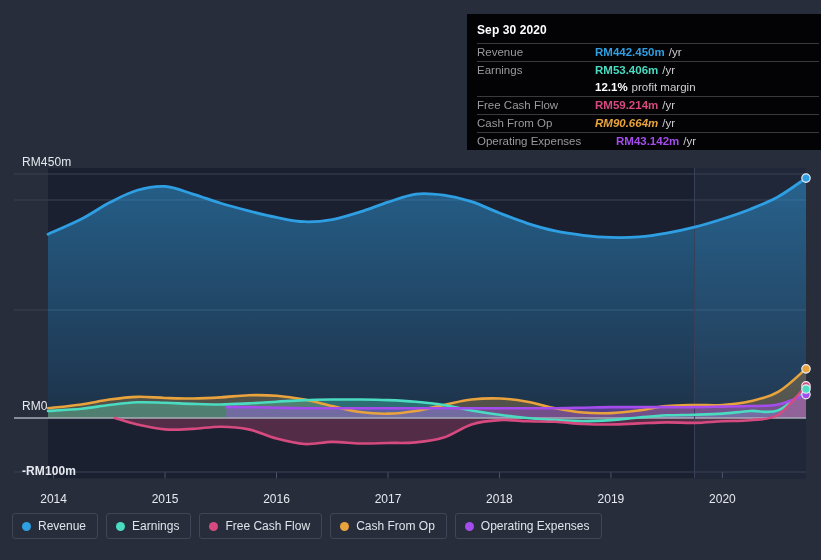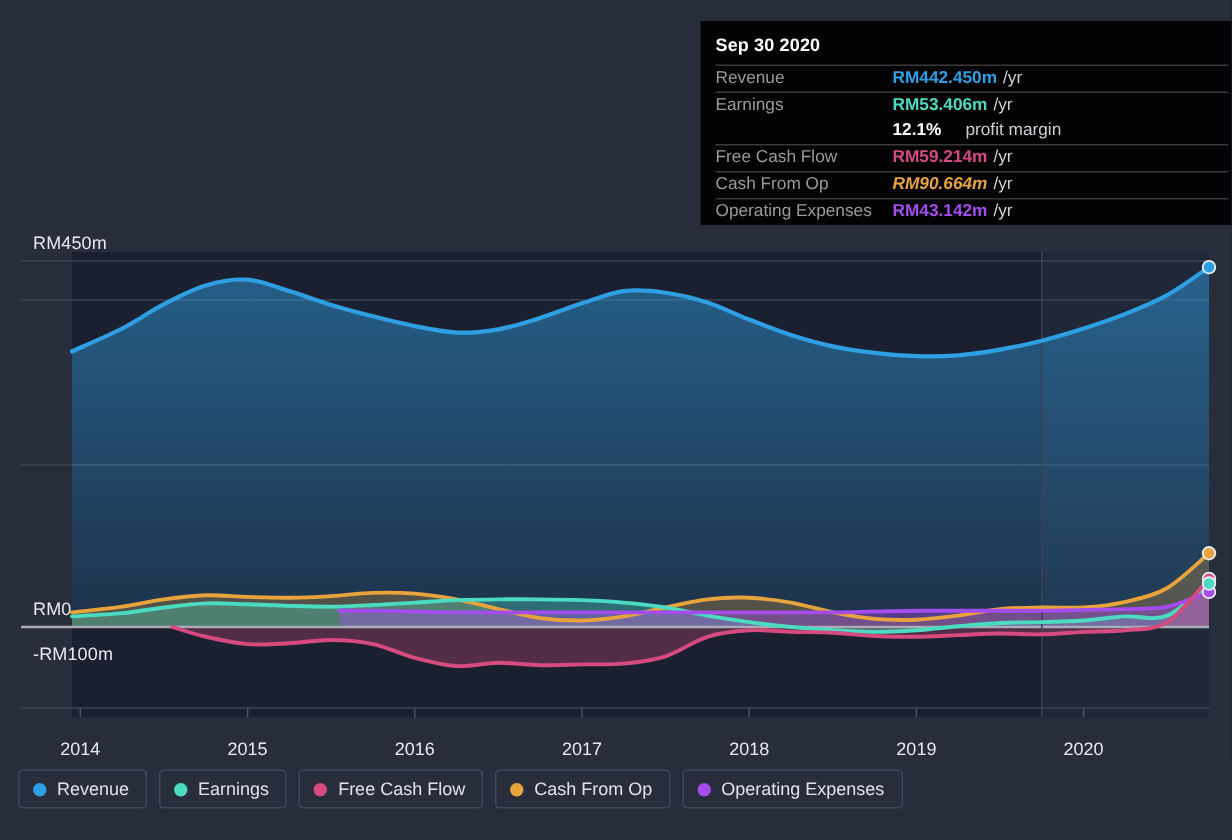--- a/index.html
+++ b/index.html
@@ -18,21 +18,21 @@
   .axis-label{
     position:absolute;
     color:#e6e9ef;
     font-size:12px;
     letter-spacing:.1px;
     white-space:nowrap;
     pointer-events:none;
   }
   .ylab-450{left:22px;top:155px;}
   .ylab-0{left:22px;top:399px;}
-  .ylab-n100{left:22px;top:429px;}
+  .ylab-n100{left:22px;top:464px;font-weight:bold;}
 
   .xtick{
     position:absolute;
     top:492px;
     color:#e6e9ef;
     font-size:12px;
     transform:translateX(-50%);
     white-space:nowrap;
     pointer-events:none;
   }
@@ -64,21 +64,21 @@
   }
   .tt-row.noline{border-top:none;text-decoration:underline;}
   .tt-name{
     color:#9a9a9d;
     width:118px;
     flex:0 0 118px;
     white-space:nowrap;
   }
   .tt-val{font-weight:bold;white-space:nowrap;}
   .tt-unit{color:#cfcfd3;font-weight:normal;margin-left:4px;}
-  .tt-pm{color:#cfcfd3;font-weight:normal;margin-left:16px;}
+  .tt-pm{color:#cfcfd3;font-weight:normal;margin-left:4px;}
 
   
   #legend{
     position:absolute;
     left:12px;top:513px;
     display:flex;
     gap:8px;
     z-index:20;
   }
   .legend-item{
@@ -207,21 +207,21 @@
           <span class="tt-val" style="color: rgb(214, 74, 127);">RM59.214m</span>
           <span class="tt-unit">/yr</span>
         </div>
         <div class="tt-row">
           <span class="tt-name">Cash From Op</span>
           <span class="tt-val" style="color: rgb(232, 163, 61); font-style: italic;">RM90.664m</span>
           <span class="tt-unit">/yr</span>
         </div>
         <div class="tt-row">
           <span class="tt-name">Operating Expenses</span>
-          <span class="tt-val" style="color: rgb(164, 77, 236);">RM43.142m</span>
+          <span class="tt-val" style="color: rgb(164, 77, 236); margin-left: 21px;">RM43.142m</span>
           <span class="tt-unit">/yr</span>
         </div>
       </div>
   </div>
 
   <div id="legend">
       <div class="legend-item">
         <span class="legend-dot" style="background: rgb(47, 159, 227);"></span>
         <span class="legend-text">Revenue</span>
       </div>

